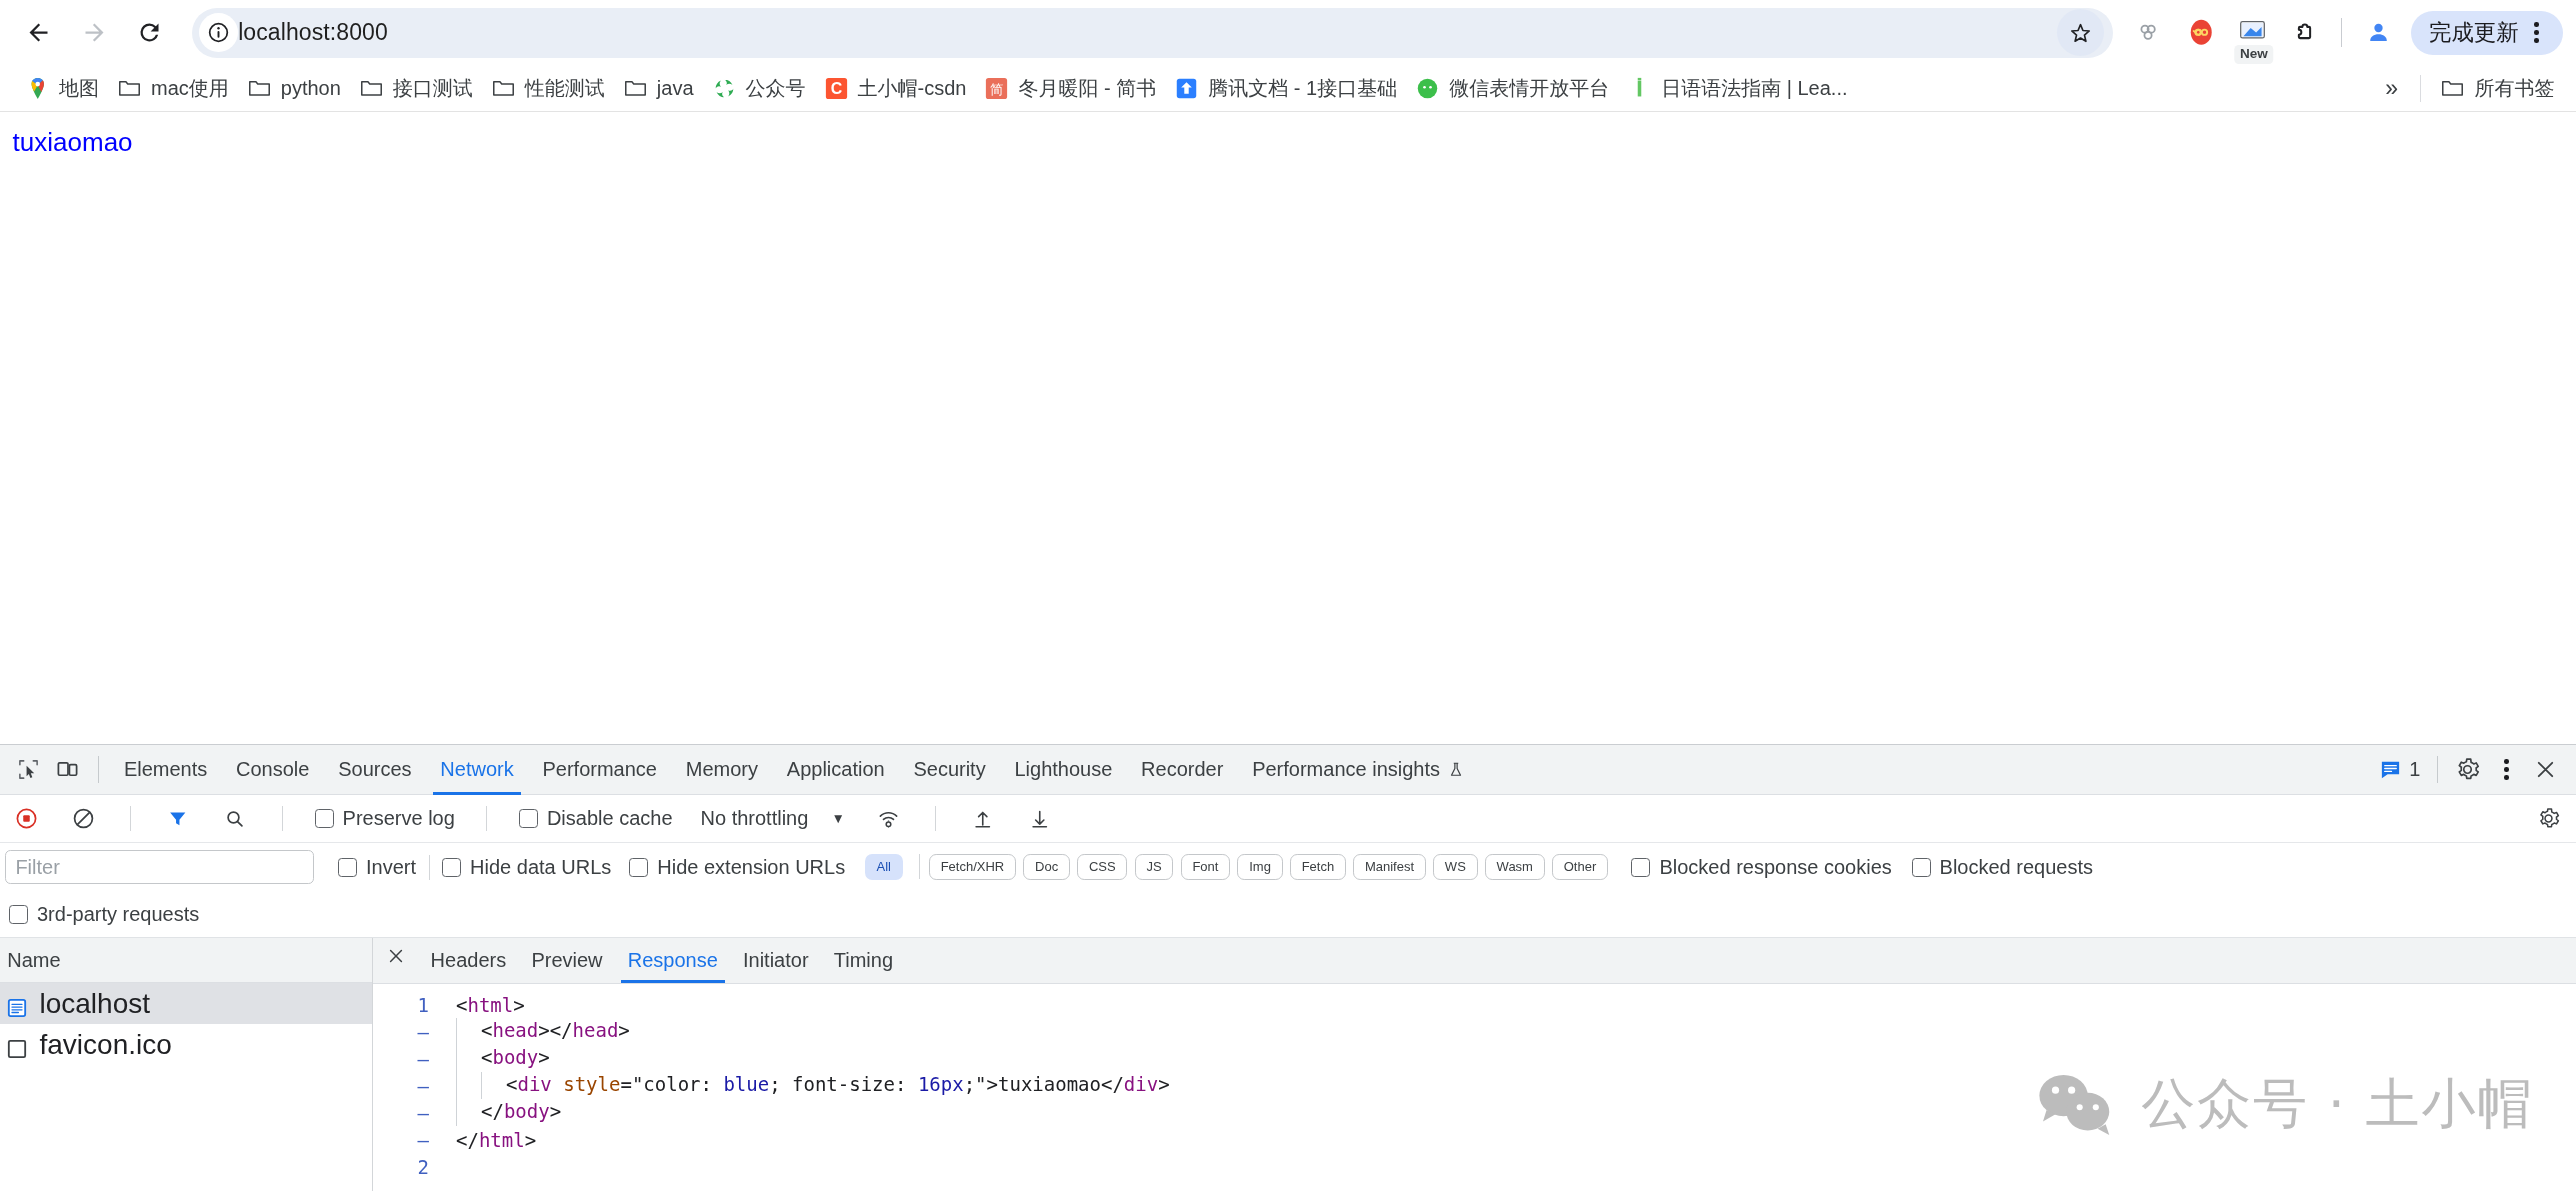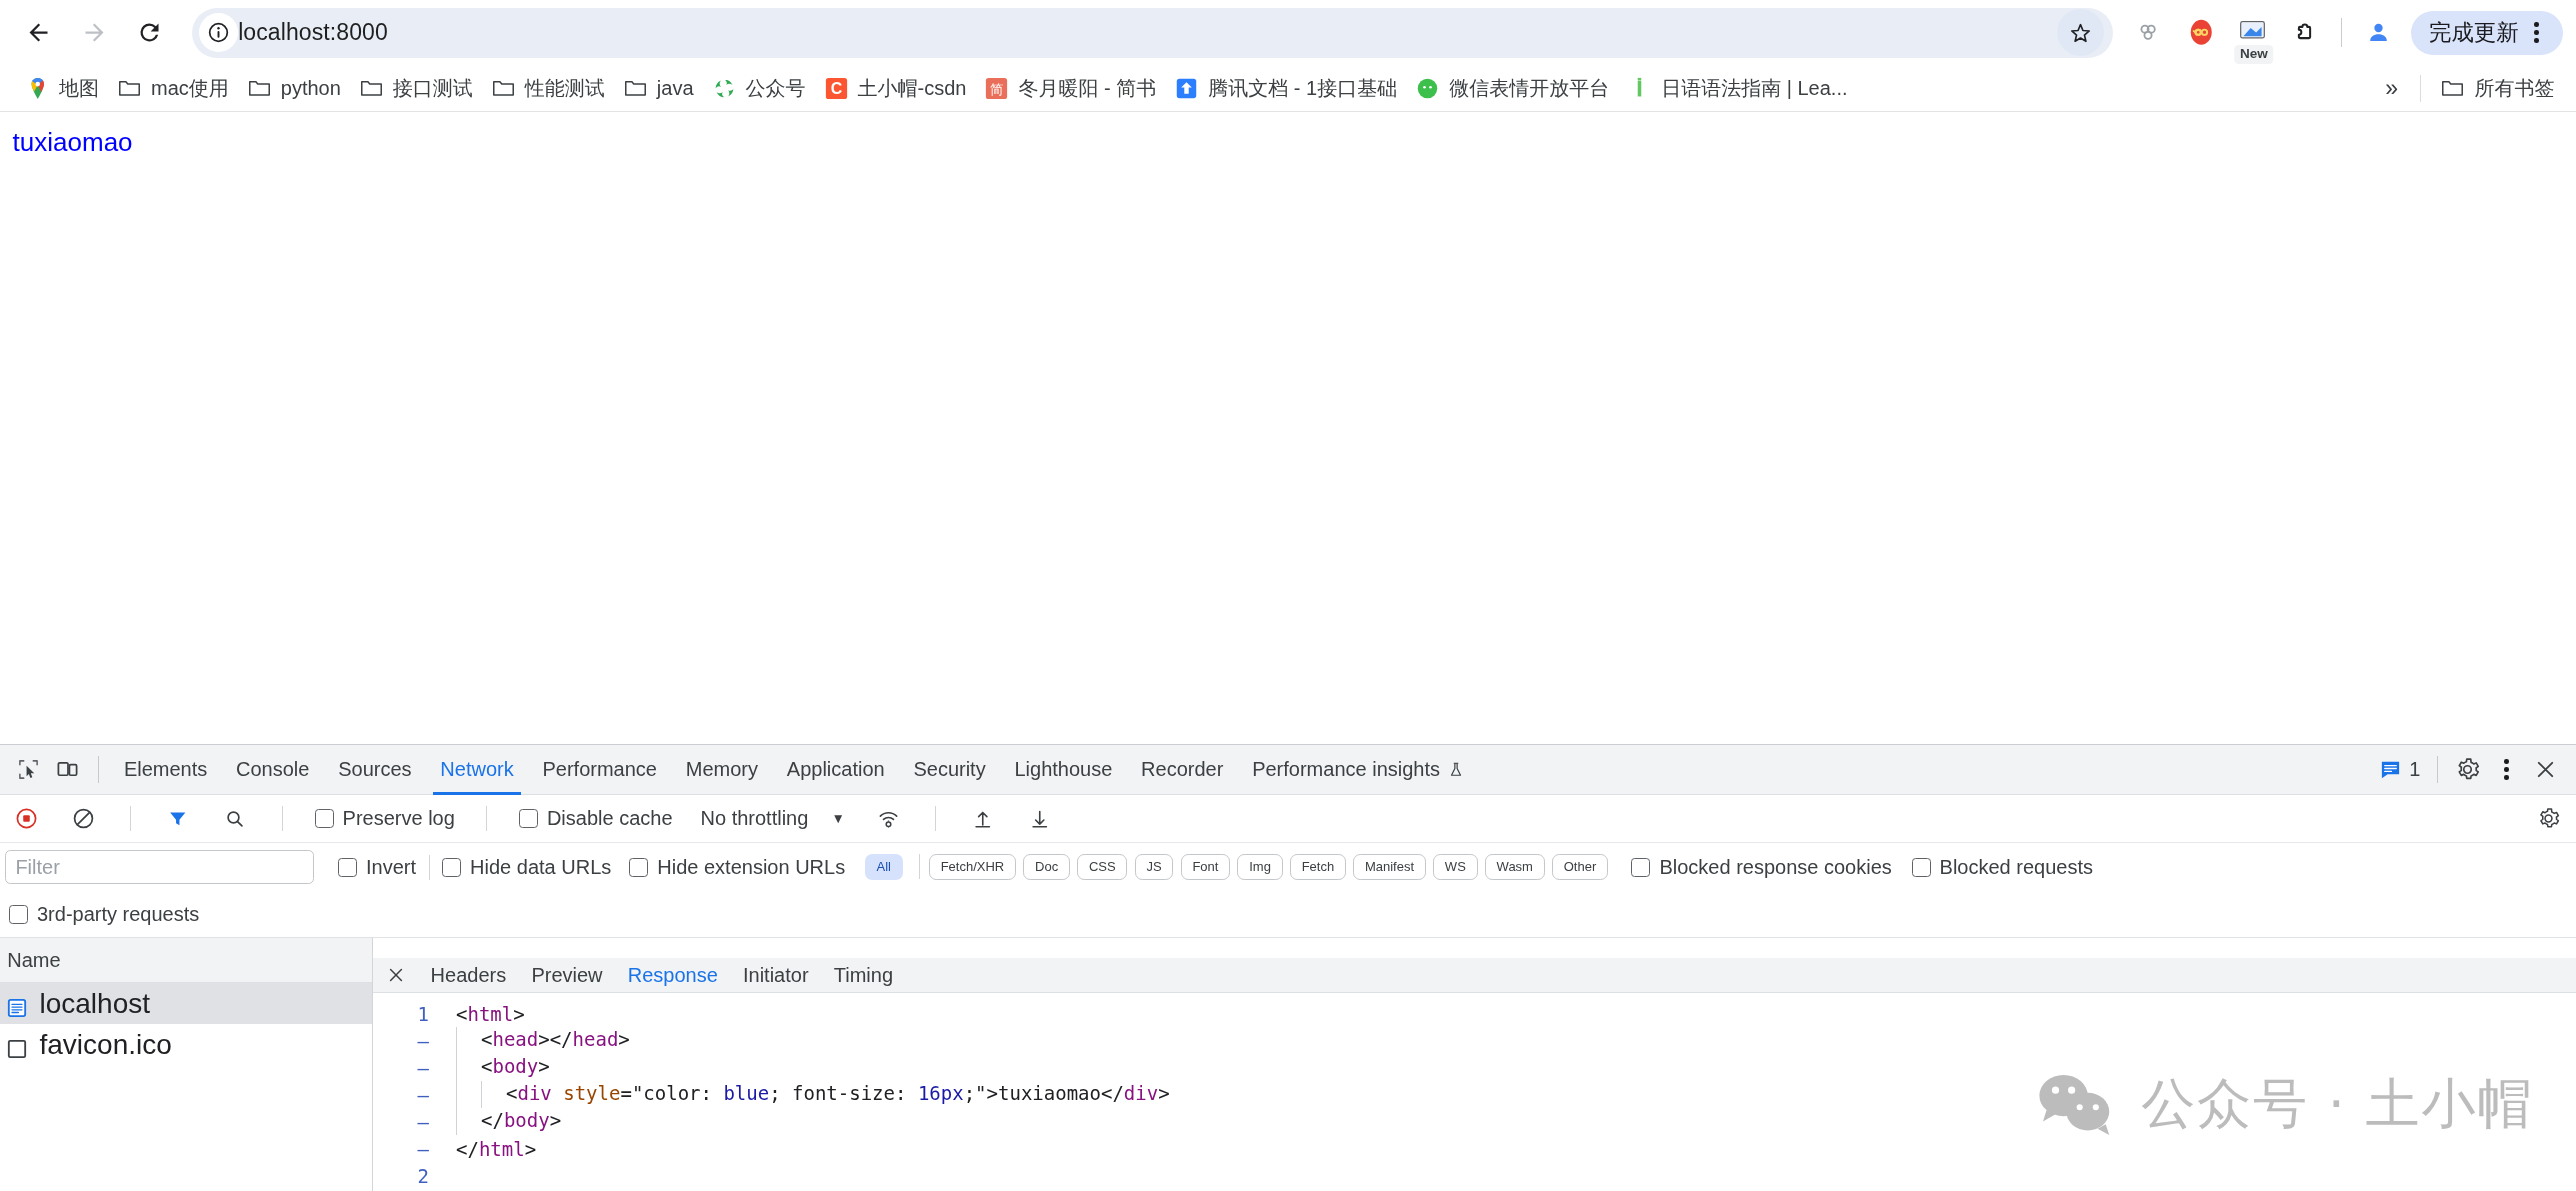--- a/index.html
+++ b/index.html
@@ -352,27 +352,26 @@
   .req-row.selected { background: #dfe1e5; }
   .req-ico { width: 21.5px; height: 21.5px; flex: 0 0 auto; }
 
   .right-pane {
     flex: 1 1 auto;
     display: flex; flex-direction: column;
     min-width: 0;
     background: #fff;
   }
   .subtabs {
-    height: 35px;
+    height: 46px;
     background: #f1f3f4;
-    display: flex; align-items: center;
+    display: flex; align-items: flex-start;
     padding-left: 5.4px;
     border-bottom: 0.9px solid #dcdfe3;
     flex: 0 0 auto;
-    margin-top: 20px;
   }
   .subtab {
     font-size: 20px;
     color: #3c4043;
     padding: 0 12.6px;
     height: 45px;
     display: flex; align-items: center;
     cursor: pointer;
     position: relative;
     white-space: nowrap;

